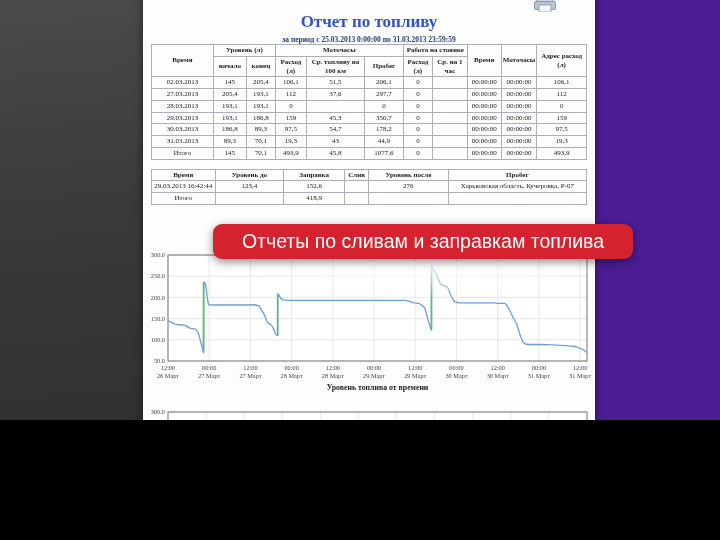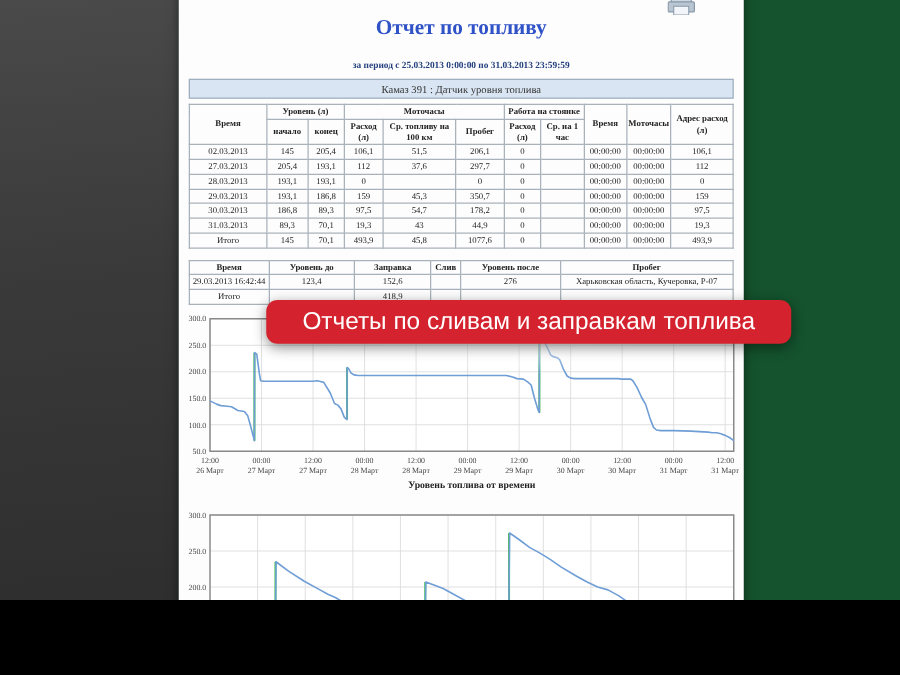--- a/index.html
+++ b/index.html
@@ -1,36 +1,36 @@
 <!DOCTYPE html>
 <html><head>
 <meta charset="utf-8">
 <style>
   html,body{margin:0;padding:0;background:#000;}
-  #stage{position:relative;width:720px;height:480px;overflow:hidden;background:#14532d;font-family:"Liberation Sans",sans-serif;}
+  #stage{position:relative;width:720px;height:420px;overflow:hidden;background:#4c1d95;font-family:"Liberation Sans",sans-serif;}
   #left-bg{position:absolute;left:0;top:0;width:143px;height:540px;
     background:linear-gradient(175deg,#4a4a4a 0%,#3a3a3a 40%,#2c2c2c 100%);}
   
   .page{position:absolute;left:143px;top:-8px;width:452px;height:720px;background:#fdfdfd;
     font-family:"Liberation Serif",serif;color:#222;box-shadow:0 0 8px rgba(0,0,0,.5);}
   .report-title{margin:0;padding-top:20px;text-align:center;font-size:17px;font-weight:bold;color:#2f52c7;}
-  .report-subtitle{text-align:center;font-size:7.5px;font-weight:bold;color:#25407e;margin-top:15px;}
+  .report-subtitle{text-align:center;font-size:7.5px;font-weight:bold;color:#25407e;margin-top:3px;}
   .vehicle-band{margin:7px 8px 4px;background:#d9e5f2;border:1px solid #9fafc0;font-size:8.5px;
     text-align:center;padding:2px 0;color:#333;}
   table{width:436px;margin:0 8px;border-collapse:collapse;font-size:7px;border:1px solid #8d98a3;table-layout:fixed;}
   th,td{border:1px solid #a9b2ba;text-align:center;padding:1px;line-height:1.25;overflow:hidden;}
   th{font-weight:bold;}
   .t2{margin-top:9px;}
   
   .chart-block{position:absolute;left:0;}
   #chart1{top:258px;}
   #chart2{top:410px;}
   svg text{font-family:"Liberation Serif",serif;}
   
-  #banner{position:absolute;left:213px;top:240px;width:420px;height:35px;border-radius:9px;
+  #banner{position:absolute;left:213px;top:224px;width:420px;height:35px;border-radius:9px;
     display:flex;align-items:center;justify-content:center;color:#fff;font-size:19.5px;
     font-family:"Liberation Sans",sans-serif;box-shadow:0 3px 10px rgba(0,0,0,.45);}
   #banner-glow{position:absolute;left:198px;top:262px;width:450px;height:80px;pointer-events:none;
     background:radial-gradient(ellipse 55% 65% at 50% 0%, rgba(255,255,255,.92), rgba(255,255,255,0) 72%);}
   
   .mini-icon{position:absolute;top:-4px;}
   #printer-icon{left:534px;}
   #pdf-icon{left:560px;width:22px;height:15px;background:#d12f2f;border-radius:2px;color:#fff;
     font-size:6px;font-weight:bold;font-family:"Liberation Sans",sans-serif;display:flex;
     align-items:flex-end;justify-content:center;padding-bottom:2px;box-sizing:border-box;}
@@ -41,21 +41,20 @@
 </style>
 </head>
 <body>
 
 <div id="stage">
   <div id="left-bg"></div>
 
   <div class="page">
     <div class="report-title">Отчет по топливу</div>
     <div class="report-subtitle">за период с 25.03.2013 0:00:00 по 31.03.2013 23:59:59</div>
-    <div class="vehicle-band">Камаз 391 : Датчик уровня топлива</div>
 
     <table>
       <colgroup>
         <col style="width:14.2%">
           <col style="width:7.6%">
           <col style="width:6.7%">
           <col style="width:7.1%">
         <col style="width:13.4%">
           <col style="width:8.9%">
           <col style="width:6.7%">

